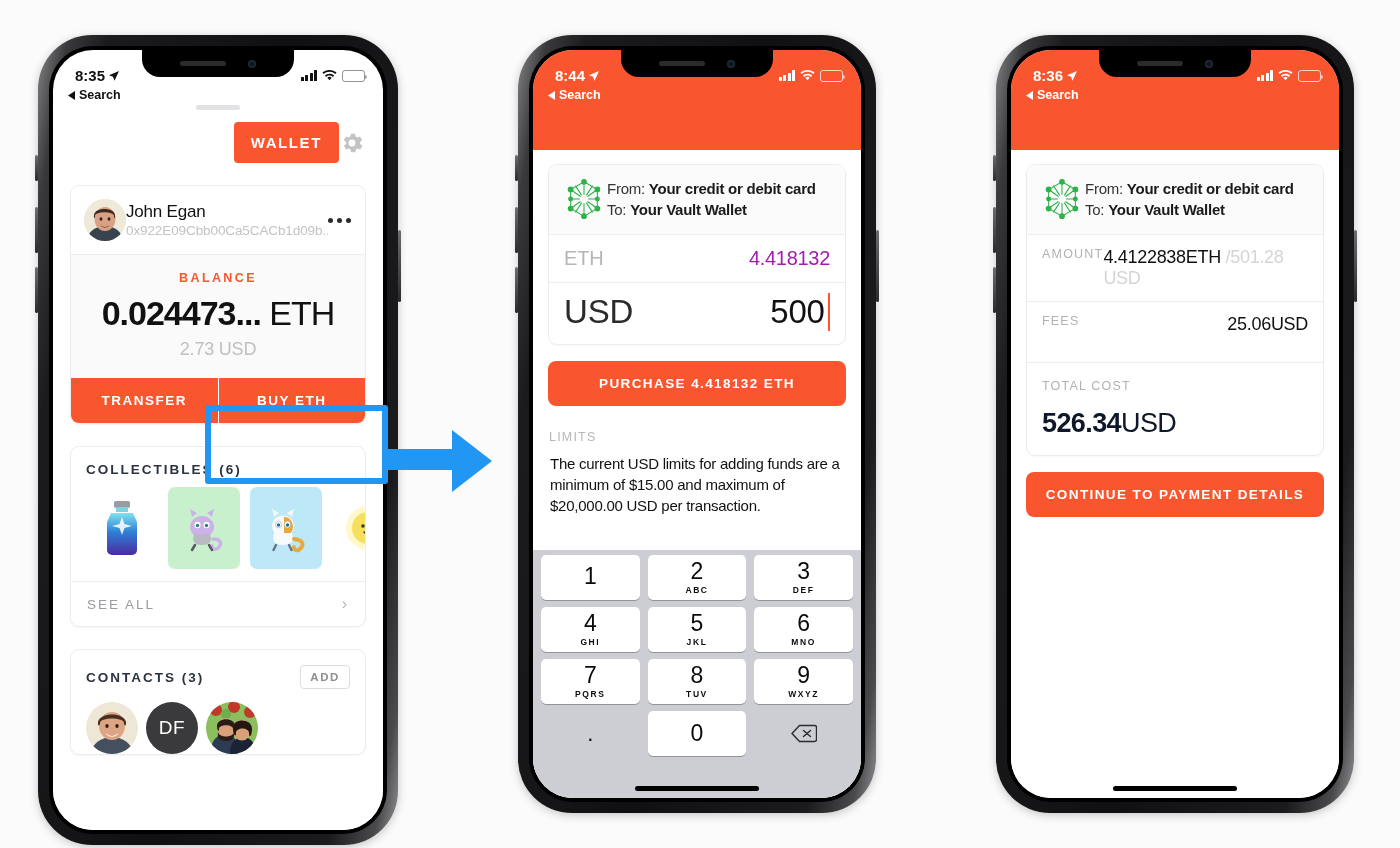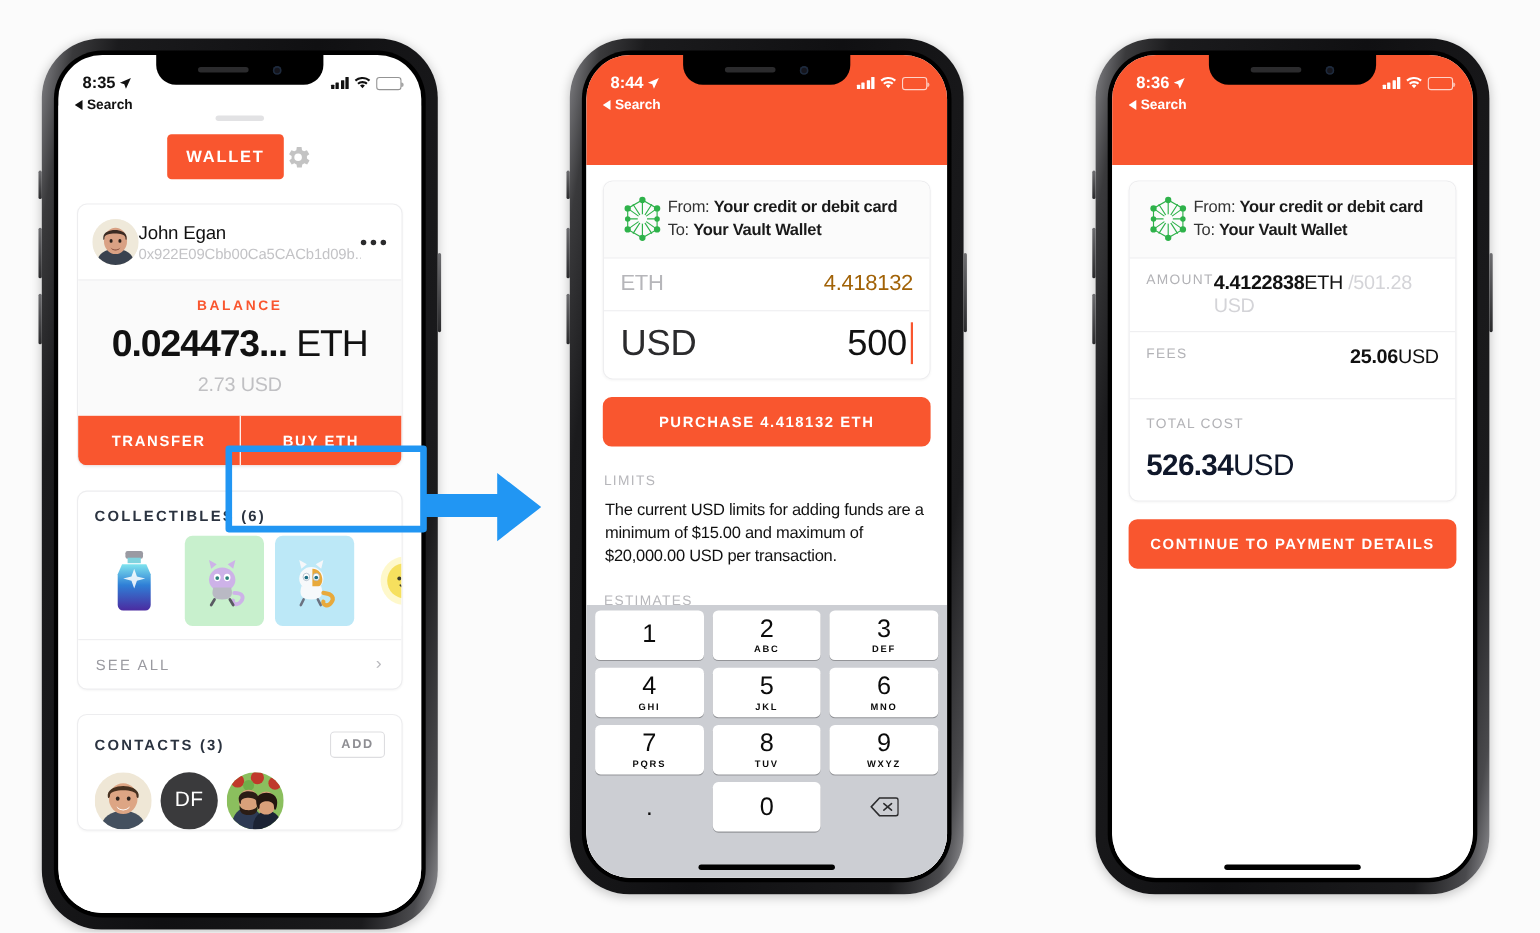--- a/index.html
+++ b/index.html
@@ -82,21 +82,21 @@
   .dark .batt::after { background: rgba(255,255,255,.6); }
   .dark .batt .fill { background: #fff; width: 62%; }
 
   .home-ind { position: absolute; bottom: 7px; left: 50%; transform: translateX(-50%);
               width: 124px; height: 5px; background: #000; border-radius: 3px; z-index: 35; }
 
   
   #phone1 { left: 38px; top: 35px; width: 360px; height: 810px; }
   .p1-body { position: absolute; top: 46px; left: 0; right: 0; bottom: 0; background: #fff; }
   .grab { width: 44px; height: 5px; background: #e2e2e4; border-radius: 3px; margin: 9px auto 0; }
-  .p1-head { display: flex; align-items: center; justify-content: center; padding: 12px 18px 0; }
+  .p1-head { display: flex; align-items: center; justify-content: flex-end; padding: 12px 18px 0; }
   .wallet-pill { background: #F9562F; color: #fff; font-weight: bold; font-size: 15px;
                  letter-spacing: 1.6px; padding: 12px 17px; border-radius: 4px; }
   .gear { width: 26px; height: 26px; opacity: .35; }
 
   .card { margin: 22px 17px 0; border: 1px solid #ededef; border-radius: 9px; background: #fff;
           box-shadow: 0 1px 2px rgba(0,0,0,.035); overflow: hidden; }
   .acct-row { display: flex; align-items: center; padding: 13px 14px 13px 13px; }
   .avatar { width: 42px; height: 42px; border-radius: 50%; flex: none; overflow: hidden;
             background: #f2efe7; position: relative; }
   .face { position:absolute; inset:0; }
@@ -153,21 +153,21 @@
                overflow: hidden; background: #fff; box-shadow: 0 1px 2px rgba(0,0,0,.03); }
   .from-row { display: flex; align-items: center; gap: 2px; padding: 13px 14px; background: #fbfbfb; }
   .eth-net { width: 42px; height: 42px; flex: none; }
   .from-txt { font-size: 15px; line-height: 1.42; color: #1a1a1a; letter-spacing: -.25px; }
   .from-txt .lbl { font-weight: 400; color: #333; }
   .from-txt b { font-weight: bold; }
 
   .amt-row { display: flex; align-items: center; justify-content: space-between;
              border-top: 1px solid #eeeef0; padding: 12px 15px; }
   .amt-cur { font-size: 20px; color: #b6b6ba; font-weight: 300; letter-spacing: -.2px; }
-  .amt-val { font-size: 20px; color: #a16207; font-weight: 300; letter-spacing: -.3px; }
+  .amt-val { font-size: 20px; color: #a21caf; font-weight: 300; letter-spacing: -.3px; }
   .amt-row.big { padding: 10px 15px 13px; }
   .amt-row.big .amt-cur { font-size: 33px; color: #2b2b2d; }
   .amt-row.big .amt-val { font-size: 33px; color: #111; display: flex; align-items: center; }
   .caret { display: inline-block; width: 2.5px; height: 38px; background: #F9562F; margin-left: 3px; }
 
   .cta { margin: 16px 15px 0; background: #F9562F; color: #fff; border-radius: 8px;
          text-align: center; padding: 15px 0; font-size: 13.5px; font-weight: bold; letter-spacing: 1.4px; }
 
   .limits-label { padding: 24px 16px 0; font-size: 12.5px; color: #b7b7bb; letter-spacing: 1.2px; }
   .limits-text { padding: 9px 17px 0; font-size: 15px; line-height: 1.43; color: #111;
@@ -186,21 +186,21 @@
   .key .kl { font-size: 8.5px; font-weight: bold; letter-spacing: 1.6px; color: #0b0b0b; margin-top: 2px; }
   .key .dotmark { font-size: 22px; color: #0b0b0b; line-height: 0; }
   .kb-home { position: absolute; bottom: 7px; left: 50%; transform: translateX(-50%);
              width: 124px; height: 5px; background: #000; border-radius: 3px; }
 
   
   .sum-row { display: flex; align-items: flex-start; justify-content: space-between;
              border-top: 1px solid #eeeef0; padding: 12px 15px; }
   .sum-lbl { font-size: 12.5px; color: #b2b2b6; letter-spacing: 1.2px; }
   .sum-val { font-size: 18px; color: #111; letter-spacing: -.3px; }
-  .sum-val b { font-weight: bold; }
+  .sum-val b { font-weight: normal; }
   .sum-val .unit { font-weight: 300; }
   .sum-val .muted { color: #d4d4d8; font-weight: 300; }
   .total-box { border-top: 1px solid #eeeef0; padding: 13px 15px 16px; margin-top: 15px; }
   .total-val { text-align: left; font-size: 27px; margin-top: 14px; letter-spacing: -.6px; color: #0f172a; }
   .total-val b { font-weight: bold; }
   .total-val .unit { font-weight: 300; }
 
   
   .hl-box { position: absolute; left: 205px; top: 405px; width: 183px; height: 79px;
             border: 6px solid #2196F3; border-radius: 3px; z-index: 60;
@@ -478,21 +478,20 @@
               <span>500</span>
               <i class="caret"></i>
             </span>
           </div>
         </div>
 
         <div class="cta">PURCHASE 4.418132 ETH</div>
 
         <div class="limits-label">LIMITS</div>
         <div class="limits-text">The current USD limits for adding funds are a minimum of $15.00 and maximum of $20,000.00 USD per transaction.</div>
-        <div class="est-label">ESTIMATES</div>
       </div>
 
       <div class="keyboard">
         <div class="krow">
           <div class="key">
             <span class="kd">1</span>
             <span class="kl"></span>
           </div>
           <div class="key">
             <span class="kd">2</span>

